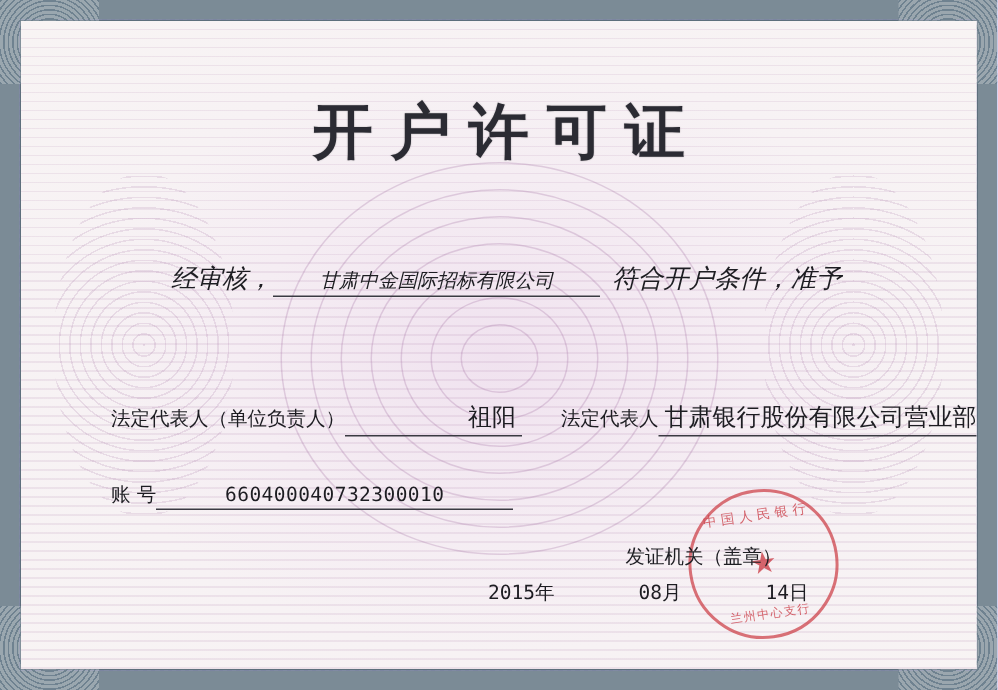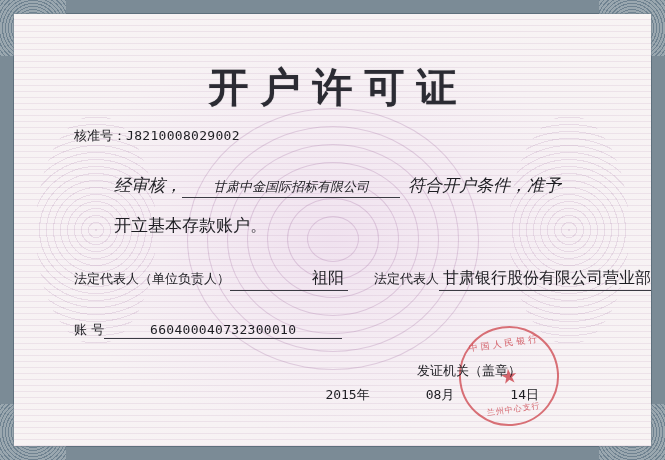--- a/index.html
+++ b/index.html
@@ -215,30 +215,26 @@
       <div class="ring" style="width:250px;height:224px;"></div>
       <div class="ring" style="width:210px;height:188px;"></div>
       <div class="ring" style="width:170px;height:152px;"></div>
       <div class="ring" style="width:130px;height:116px;"></div>
       <div class="ring" style="width:90px;height:80px;"></div>
       <div class="ring" style="width:50px;height:44px;"></div>
     </div>
 
     <div class="title">开户许可证</div>
 
-    <div class="row r-approve">
-      <span class="lbl">核准号：</span><span class="code-black">J8210008029002</span>
-    </div>
 
 
     <div class="row r-body1">
       <span>经审核，</span><span class="ul">甘肃中金国际招标有限公司</span><span class="spacer"></span><span>符合开户条件，准予</span>
     </div>
 
-    <div class="row r-body2">开立基本存款账户。</div>
 
     <div class="row r-legal">
       <span class="lbl">法定代表人（单位负责人）</span><span class="ul">祖阳</span>
     </div>
 
     <div class="row r-bank">
       <span class="lbl">法定代表人</span><span class="ul">甘肃银行股份有限公司营业部</span>
     </div>
 
     <div class="row r-account">

